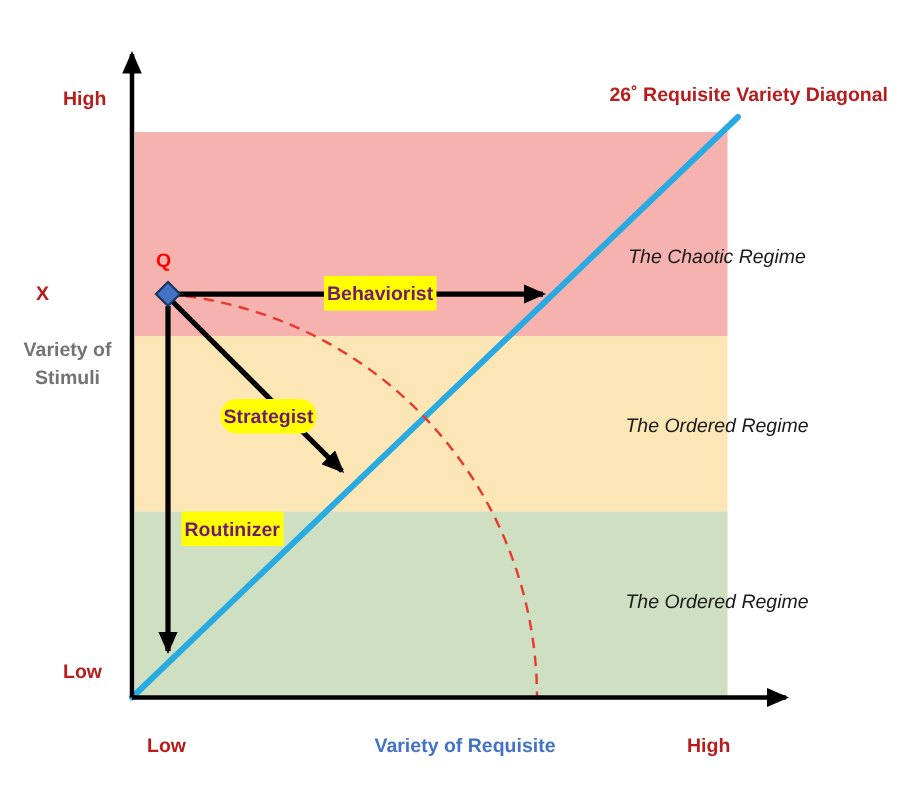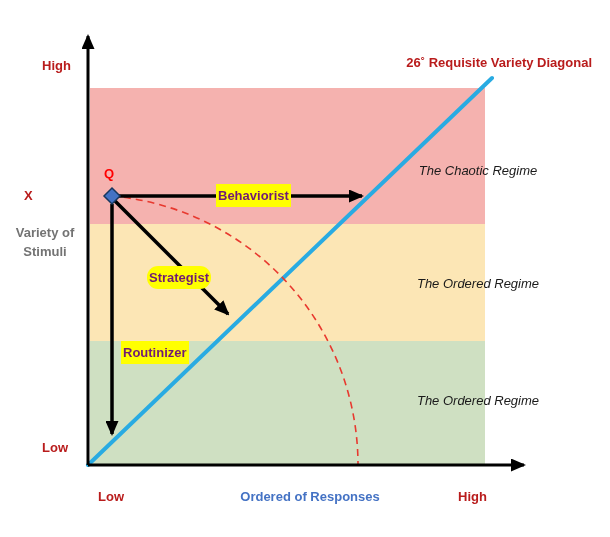--- a/index.html
+++ b/index.html
@@ -73,21 +73,21 @@
     <polygon points="112,188 120,196 112,204 104,196" stroke-width="1.5" style="fill: rgb(68, 114, 196); stroke: rgb(23, 55, 94);"></polygon>
   </svg>
 
   <div class="txt title">26˚ Requisite Variety Diagonal</div>
   <div class="txt y-high">High</div>
   <div class="txt y-x">X</div>
   <div class="txt y-name" style="color: #737373;">Variety of Stimuli</div>
   <div class="txt y-low">Low</div>
 
   <div class="txt x-low">Low</div>
-  <div class="txt x-name" style="color: rgb(68, 114, 196);">Ordered of Responses</div>
+  <div class="txt x-name" style="color: rgb(68, 114, 196);">Variety of Requisite</div>
   <div class="txt x-high">High</div>
 
   <div class="txt q-lab" style="color: rgb(255, 0, 0);">Q</div>
 
   <div class="strategy behaviorist" style="background-color: rgb(255, 255, 0);">Behaviorist</div>
   <div class="strategy strategist" style="background-color: rgb(255, 255, 0);">Strategist</div>
   <div class="strategy routinizer" style="background-color: rgb(255, 255, 0); margin-left: 28px;">Routinizer</div>
 
   <div class="regime chaotic">The Chaotic Regime</div>
   <div class="regime complex">The Ordered Regime</div>

